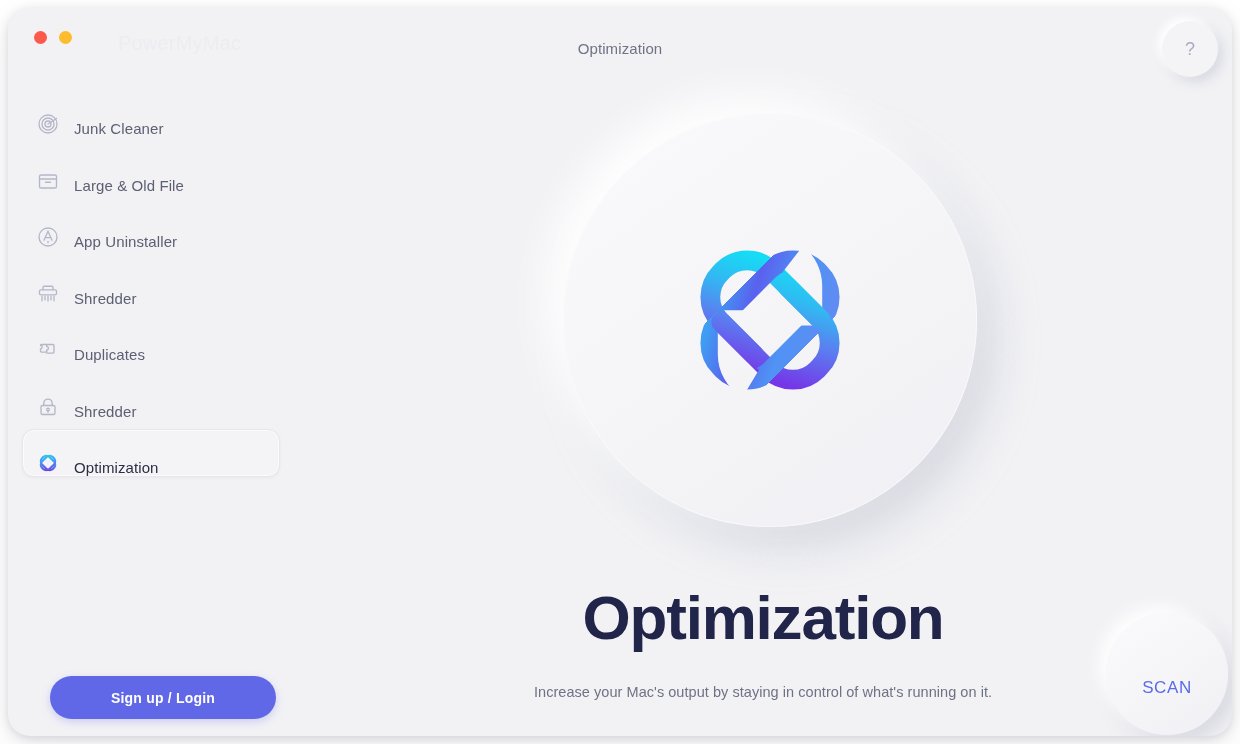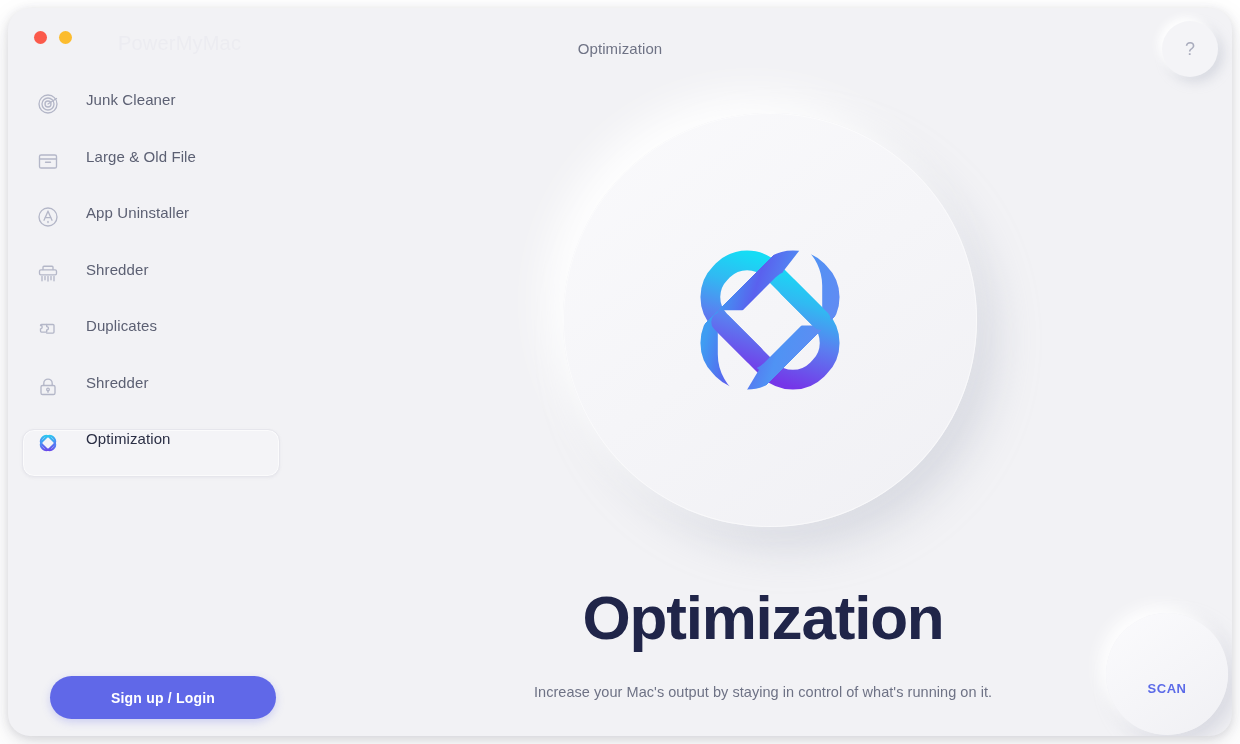--- a/index.html
+++ b/index.html
@@ -99,28 +99,27 @@
   .nav-list {
     position: absolute;
     left: 14px;
     top: 6px;
     width: 258px;
   }
 
   .nav-item {
     position: relative;
     display: flex;
-    align-items: flex-start;
+    align-items: flex-end;
     height: 48px;
     padding: 0 0 0 12px;
     border-radius: 12px;
     cursor: pointer;
     margin-bottom: 8.5px;
     border: 1px solid transparent;
-    gap: 12px;
   }
   .nav-item.selected {
     background: #f4f4f7;
     border: 1px solid #e6e6ec;
     box-shadow: 0 1px 3px rgba(150,152,170,0.10),
                 0 0 0 1px rgba(255,255,255,0.6) inset;
   }
   .nav-icon {
     width: 26px;
     height: 26px;
@@ -223,22 +222,22 @@
     border-radius: 50%;
     background: linear-gradient(145deg, #fbfbfd, #f0f0f4);
     box-shadow: -7px -7px 16px rgba(255,255,255,0.95),
                  8px 8px 20px rgba(172,175,193,0.40);
     display: flex;
     align-items: center;
     justify-content: center;
     cursor: pointer;
   }
   .scan-label {
-    font-size: 13px;
-    font-weight: bold;
+    font-size: 17px;
+    font-weight: normal;
     color: #5b6ae8;
     letter-spacing: 0.6px;
     margin-top: 28px;
   }
 
   .ico-stroke {
     fill: none;
     stroke: #b4b7c8;
     stroke-width: 1.35;
     stroke-linecap: round;

